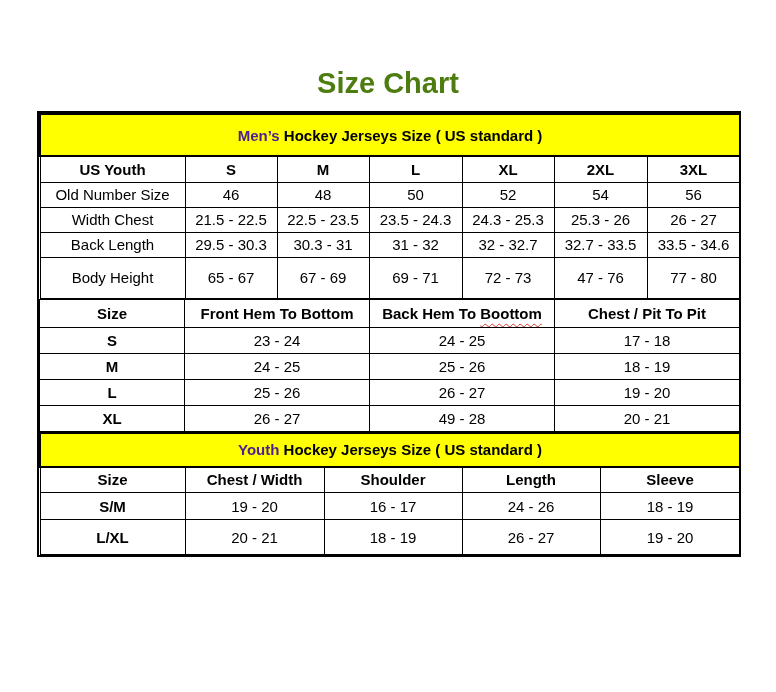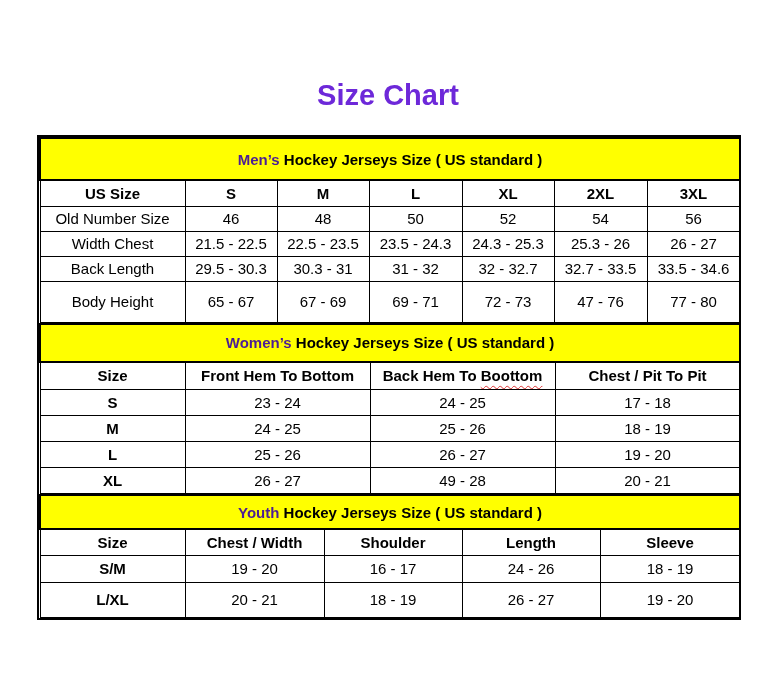--- a/index.html
+++ b/index.html
@@ -5,28 +5,28 @@
   html, body {
     margin: 0;
     padding: 0;
     width: 776px;
     height: 692px;
     background: #ffffff;
     overflow: hidden;
     font-family: "Liberation Sans", sans-serif;
   }
   .title {
-    margin: 16px;
+    margin: 4px;
     padding-top: 60px;
     padding-bottom: 5px;
     text-align: center;
     font-size: 29px;
     line-height: 38px;
     font-weight: bold;
-    color: #6d28d9;
+    color: #4d7c0f;
   }
   .chart {
     margin-left: 37px;
     width: 700px;
     border: 2px solid #000;
     box-sizing: content-box;
   }
   table.size-table {
     border-collapse: collapse;
     table-layout: fixed;
@@ -75,21 +75,21 @@
           <col style="width: 93px;">
           <col style="width: 92px;">
           <col style="width: 93px;">
           <col style="width: 93px;">
         </colgroup>
         <tbody>
           <tr>
             <td colspan="7" class="cap" style="height: 38px;"><span class="cap-red">Men’s</span><span> Hockey Jerseys Size ( US standard )</span></td>
           </tr>
           <tr style="height: 26px;">
-            <th class="colhead">US Size</th>
+            <th class="colhead">US Youth</th>
             <th class="colhead">S</th>
             <th class="colhead">M</th>
             <th class="colhead">L</th>
             <th class="colhead">XL</th>
             <th class="colhead">2XL</th>
             <th class="colhead">3XL</th>
           </tr>
           <tr style="height: 25px;">
             <td class="rowlabel">Old Number Size</td>
             <td class="val">46</td>
@@ -129,23 +129,20 @@
         </tbody>
       </table>
       <table class="size-table">
         <colgroup>
           <col style="width: 145px;">
           <col style="width: 185px;">
           <col style="width: 185px;">
           <col style="width: 185px;">
         </colgroup>
         <tbody>
-          <tr>
-            <td colspan="4" class="cap" style="height: 34px;"><span class="cap-red">Women’s</span><span> Hockey Jerseys Size ( US standard )</span></td>
-          </tr>
           <tr style="height: 28px;">
             <th class="colhead">Size</th>
             <th class="colhead">Front Hem To Bottom</th>
             <th class="colhead"><span>Back Hem To </span><span class="squiggle">Boottom</span></th>
             <th class="colhead">Chest / Pit To Pit</th>
           </tr>
           <tr style="height: 26px;">
             <td class="rowlabel bold">S</td>
             <td class="val">23 - 24</td>
             <td class="val">24 - 25</td>

